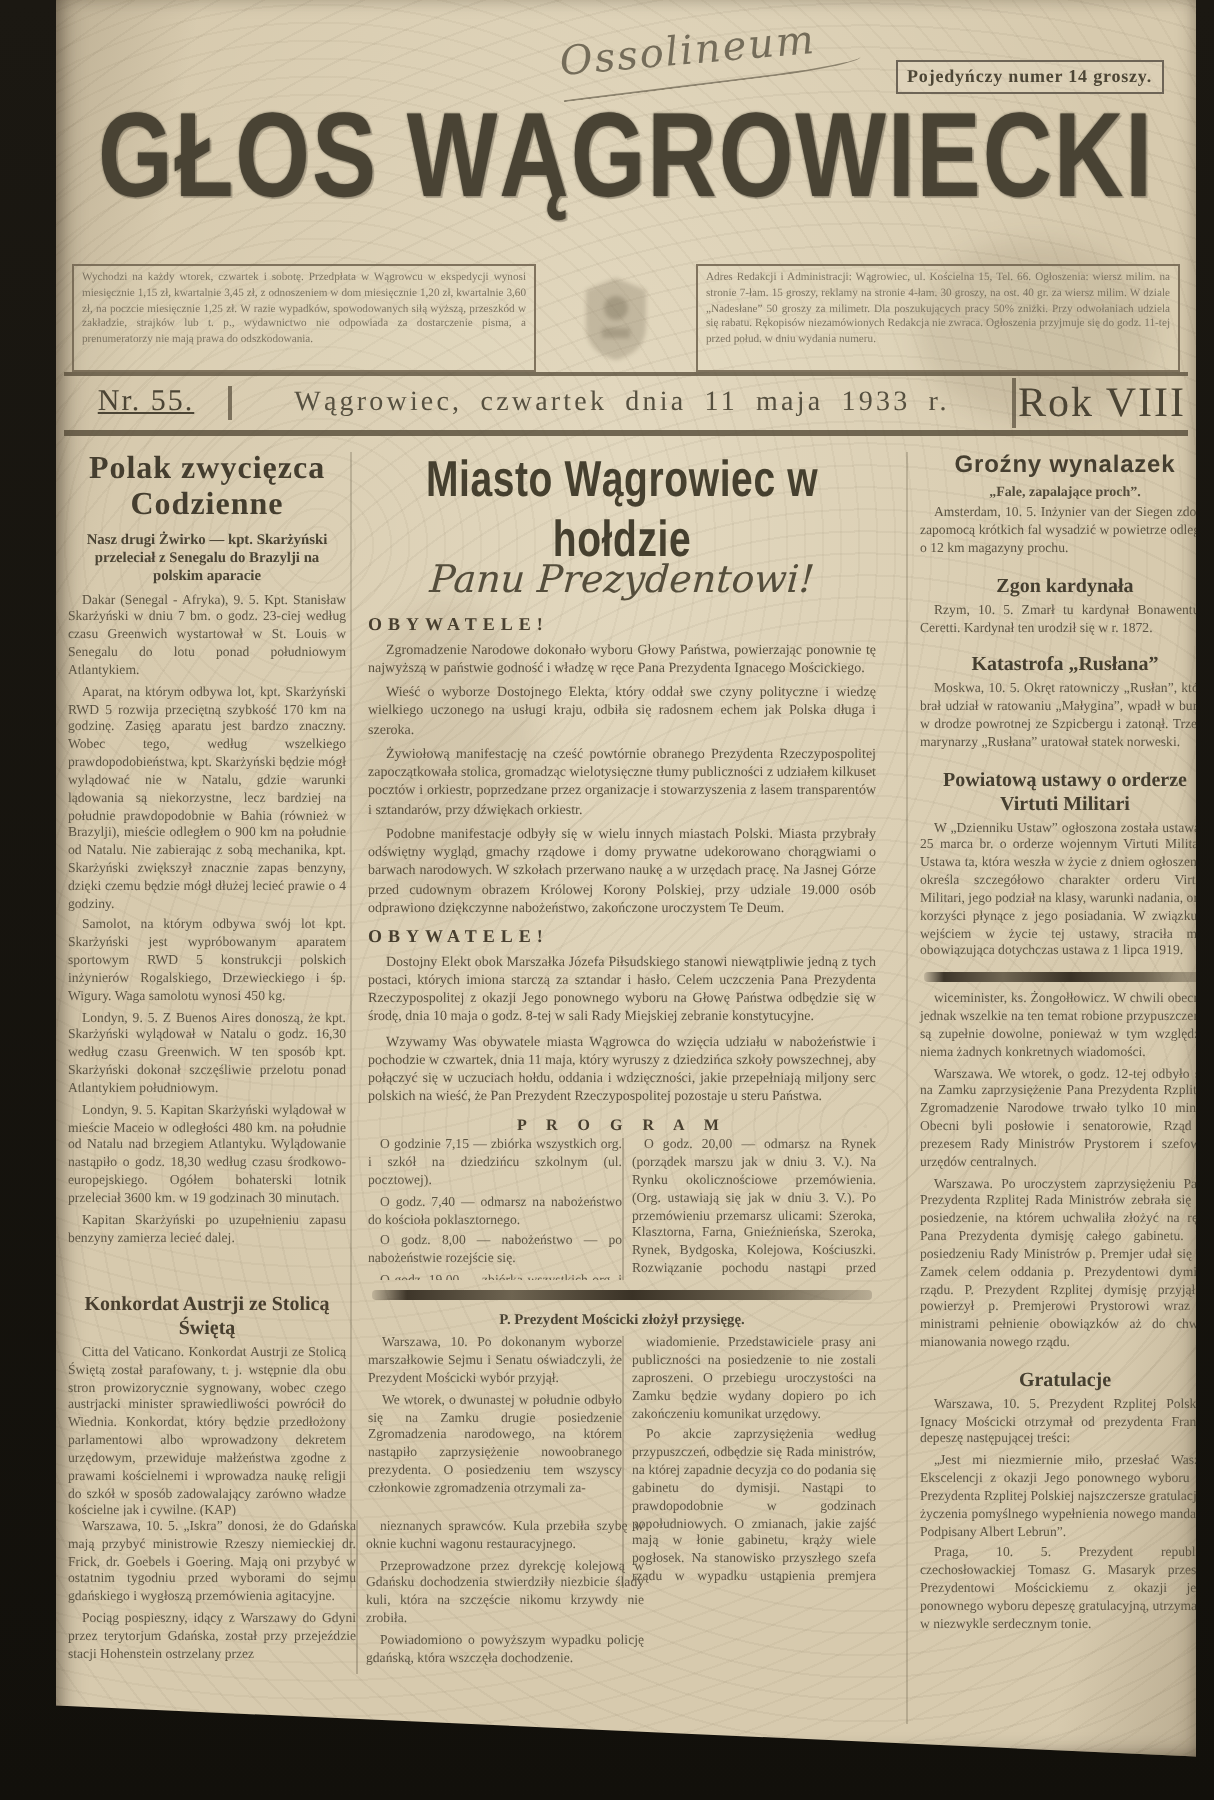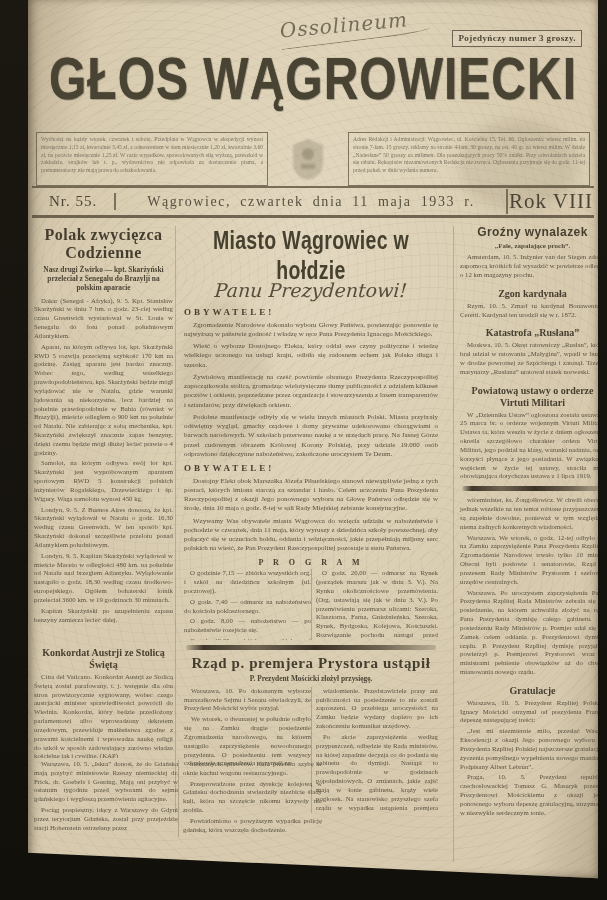--- a/index.html
+++ b/index.html
@@ -40,21 +40,21 @@
     padding:3px 4px;font:5.6px/1.4 "Liberation Serif", serif;color:#7b7260;text-align:justify;
     background:rgba(255,250,235,.08);filter:blur(.2px);
   }
   .infobox.right{width:232px;}
   .crest{flex:1;display:flex;align-items:center;justify-content:center;filter:blur(1.1px);opacity:.8;}
   .dateline{
     position:absolute;left:4px;right:4px;top:186px;height:27px;display:flex;align-items:center;
     border-top:2px solid rgba(84,74,56,.75);border-bottom:3px solid rgba(84,74,56,.8);
     font-family:"Liberation Serif", serif;color:#4c4535;filter:blur(.2px);
   }
-  .dl-issue{width:82px;text-align:center;font-size:15px;border-right:2px solid rgba(84,74,56,.7);letter-spacing:1px;}
+  .dl-issue{width:82px;text-align:center;font-size:15px;border-right:2px solid rgba(84,74,56,.7);letter-spacing:1px;text-decoration:underline;}
   .dl-date{flex:1;text-align:center;font-size:14px;letter-spacing:1.6px;word-spacing:4px;color:#565040;}
   .dl-year{width:86px;text-align:center;font-size:21px;border-left:2px solid rgba(84,74,56,.7);letter-spacing:1px;}
   .col{position:absolute;top:226px;filter:blur(.15px);}
   .col-left{left:6px;width:139px;}
   .col-center{left:147px;width:263px;padding-left:8px;border-left:1px solid rgba(84,74,56,.25);box-sizing:border-box;}
   .col-right{left:409px;width:152px;padding-left:6px;border-left:1px solid rgba(84,74,56,.25);box-sizing:border-box;height:636px;overflow:hidden;margin-left:16px;}
   .art p, .train p{font-size:6.8px;line-height:1.3;text-align:justify;margin:0 0 2px;text-indent:7px;color:#5b5342;}
   .h-main{font:700 16px/1.12 "Liberation Serif", serif;text-align:center;margin:0 0 3px;color:#453e2f;letter-spacing:.5px;}
   .h-sub{font:700 7.4px/1.25 "Liberation Serif", serif;text-align:center;margin:0 0 4px;color:#4c4535;}
   .h-small{font:700 10px/1.15 "Liberation Serif", serif;text-align:center;margin:7px 0 3px;color:#483f2f;}
@@ -93,21 +93,21 @@
 <div class="stage">
   <div class="paper">
     <div class="stain stain1"></div>
     <div class="stain stain2"></div>
 
     <div class="hand">
       <span>Ossolineum</span>
       <div class="flourish"></div>
     </div>
 
-    <div class="price">Pojedyńczy numer 3 groszy.</div>
+    <div class="price">Pojedyńczy numer 14 groszy.</div>
 
     <h1 class="title">GŁOS WĄGROWIECKI</h1>
 
     <div class="inforow">
       <div class="infobox">Wychodzi na każdy wtorek, czwartek i sobotę. Przedpłata w Wągrowcu w ekspedycji wynosi miesięcznie 1,15 zł, kwartalnie 3,45 zł, z odnoszeniem w dom miesięcznie 1,20 zł, kwartalnie 3,60 zł, na poczcie miesięcznie 1,25 zł. W razie wypadków, spowodowanych siłą wyższą, przeszkód w zakładzie, strajków lub t. p., wydawnictwo nie odpowiada za dostarczenie pisma, a prenumeratorzy nie mają prawa do odszkodowania.</div>
       <div class="crest">
         <svg width="34" height="44" viewBox="0 0 34 44">
           <path d="M17 2 L32 8 V26 C32 36 25 41 17 43 C9 41 2 36 2 26 V8 Z" fill="#8c816a" opacity="0.45"></path>
           <circle cx="17" cy="17" r="6" fill="#6f6550" opacity="0.5"></circle>
           <path d="M10 27 h14 v5 h-14 z" fill="#6f6550" opacity="0.45"></path>
@@ -162,21 +162,20 @@
           <div class="pcol">
             <p>O godz. 20,00 — odmarsz na Rynek (porządek marszu jak w dniu 3. V.). Na Rynku okolicznościowe przemówienia. (Org. ustawiają się jak w dniu 3. V.). Po przemówieniu przemarsz ulicami: Szeroka, Klasztorna, Farna, Gnieźnieńska, Szeroka, Rynek, Bydgoska, Kolejowa, Kościuszki. Rozwiązanie pochodu nastąpi przed Powiatową Komendą P.W.</p>
           </div>
         </div>
 
       </section>
 
       <div class="bar"></div>
 
       <section class="art resign">
-        <h2 class="h-resign">Rząd p. premjera Prystora ustąpił</h2>
         <h3 class="h-sub">P. Prezydent Mościcki złożył przysięgę.</h3>
         <div class="resign-cols">
           <div class="rcol">
             <p>Warszawa, 10. Po dokonanym wyborze marszałkowie Sejmu i Senatu oświadczyli, że Prezydent Mościcki wybór przyjął.</p>
             <p>We wtorek, o dwunastej w południe odbyło się na Zamku drugie posiedzenie Zgromadzenia narodowego, na którem nastąpiło zaprzysiężenie nowoobranego prezydenta. O posiedzeniu tem wszyscy członkowie zgromadzenia otrzymali za-</p>
           </div>
           <div class="rcol">
             <p>wiadomienie. Przedstawiciele prasy ani publiczności na posiedzenie to nie zostali zaproszeni. O przebiegu uroczystości na Zamku będzie wydany dopiero po ich zakończeniu komunikat urzędowy.</p>
             <p>Po akcie zaprzysiężenia według przypuszczeń, odbędzie się Rada ministrów, na której zapadnie decyzja co do podania się gabinetu do dymisji. Nastąpi to prawdopodobnie w godzinach popołudniowych. O zmianach, jakie zajść mają w łonie gabinetu, krąży wiele pogłosek. Na stanowisko przyszłego szefa rządu w wypadku ustąpienia premjera Prystora wymieniano najczęściej prezesa Sławka. „Nowiny Codzienne” donoszą, że kierownictwo klubu B. B. objąć miałby min. Jędrzejewicz, a jego resort dyr. departamentu wyznań wzgl. wi-</p>
           </div>

